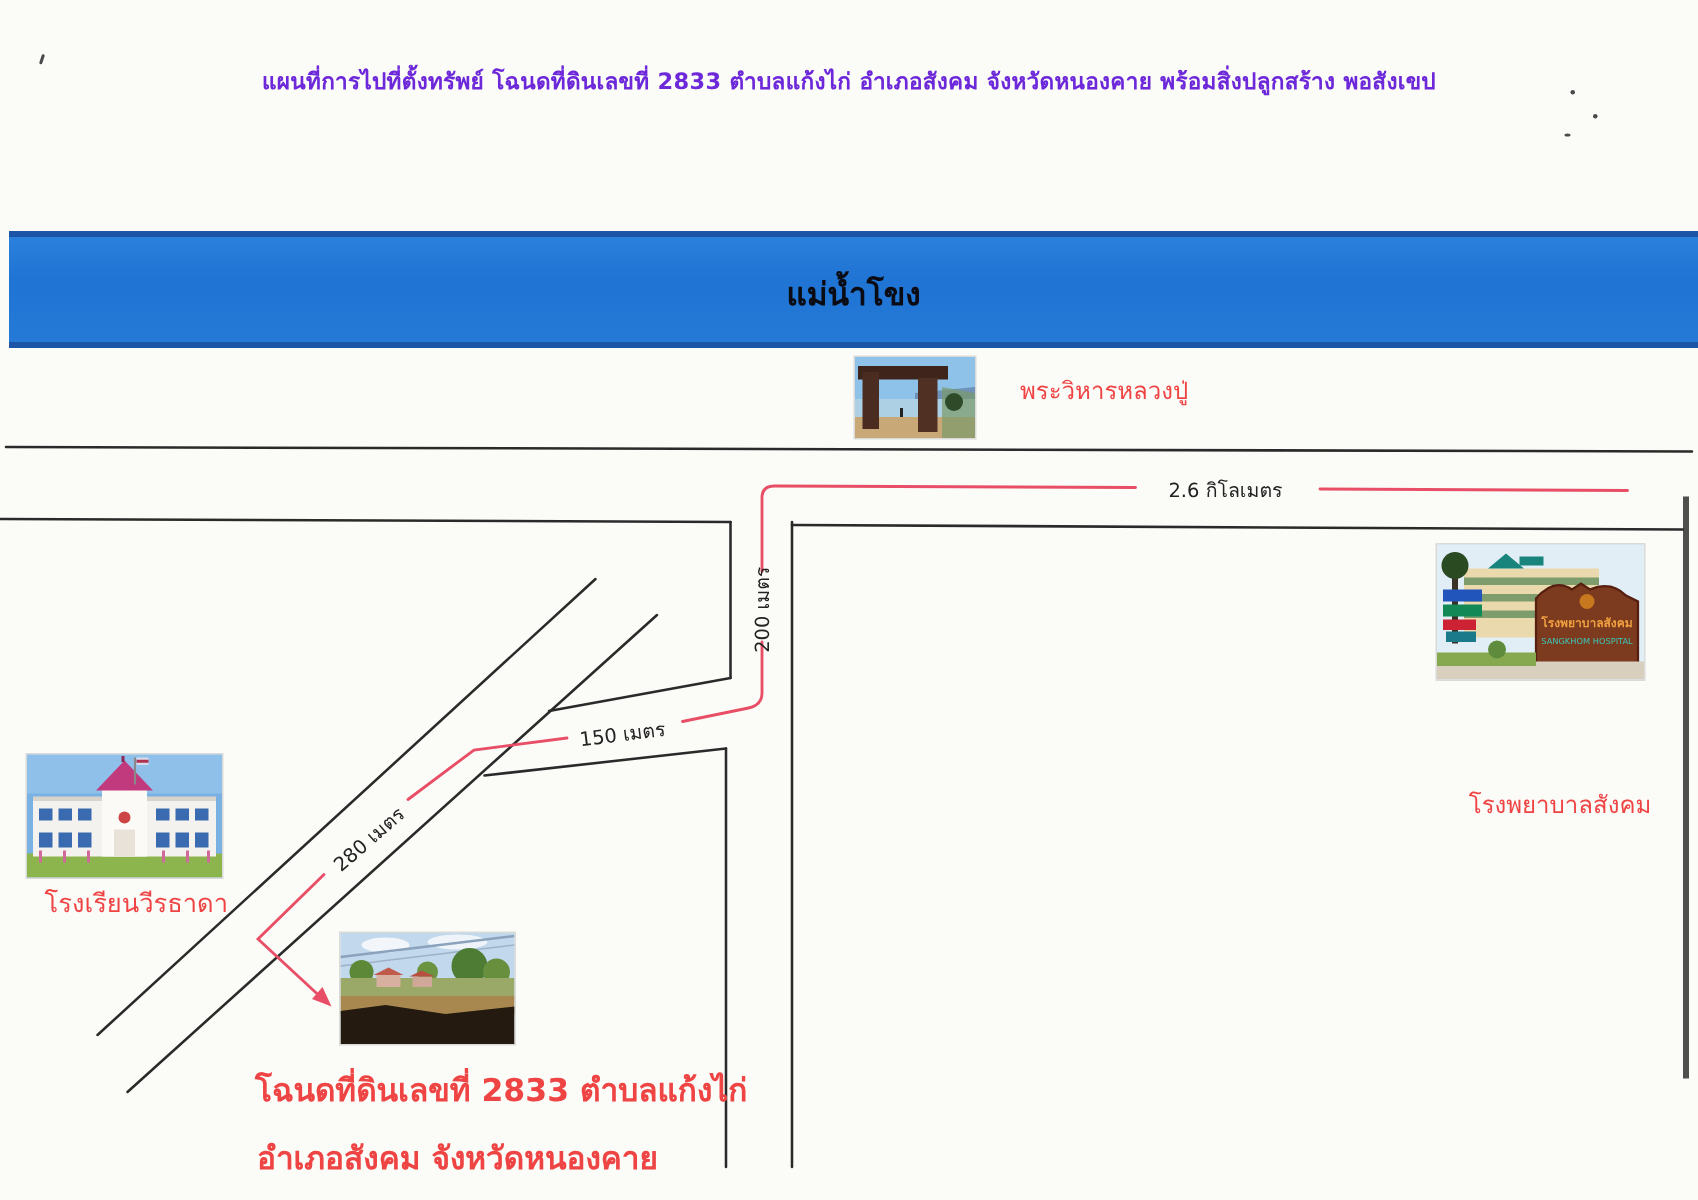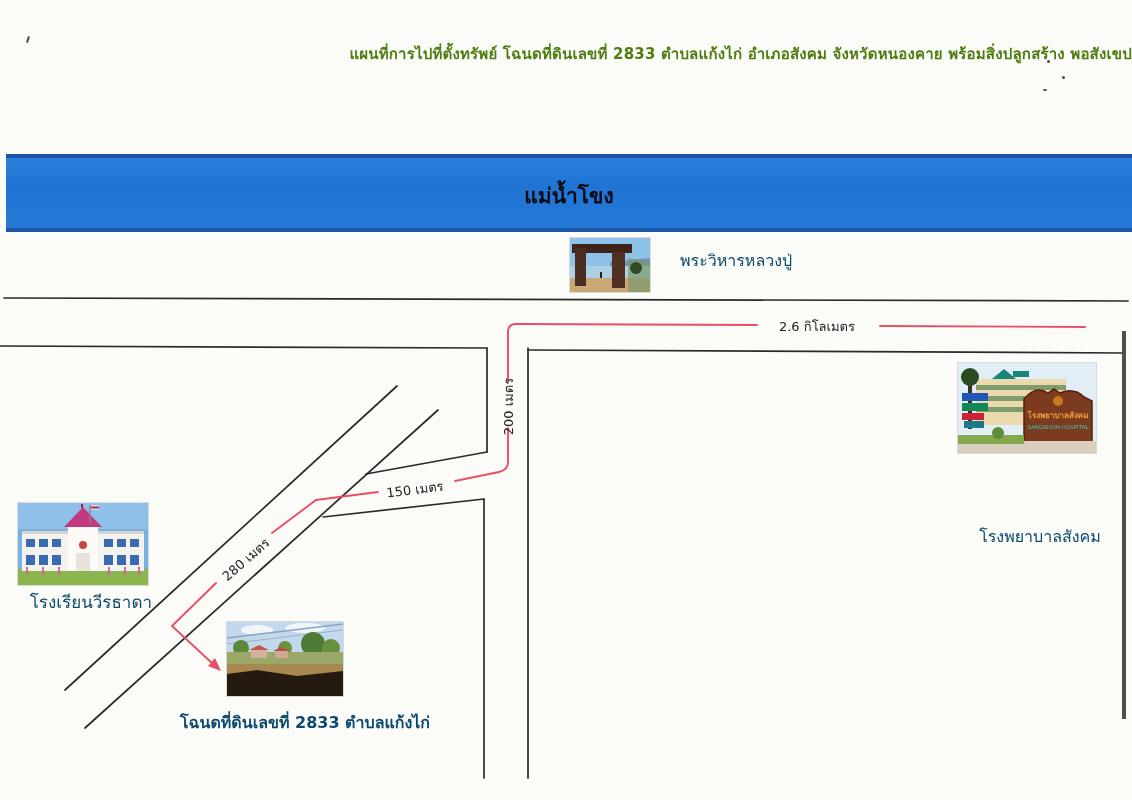--- a/index.html
+++ b/index.html
@@ -4,47 +4,47 @@
 <style>
   html,body{margin:0;padding:0;background:#e8e8e8;}
   .page{
     position:relative;width:1132px;height:800px;margin:0 auto;
     background:var(--paper,#fbfbf8);
     font-family:"DejaVu Sans","Liberation Sans",sans-serif;
     color:#1c1c1c;overflow:hidden;
   }
   .abs{position:absolute;}
   .title{
-    top:42px;left:0;width:1132px;text-align:right;
-    font-size:15px;font-weight:bold;letter-spacing:.2px;color:#4d7c0f;
+    top:42px;left:0;width:1132px;text-align:center;
+    font-size:15px;font-weight:bold;letter-spacing:.2px;color:#6d28d9;
   }
   
   .river{
     top:154px;left:6px;width:1126px;height:70px;
     background:linear-gradient(to bottom,#2b80dc,#1f74d4 40%,#2579d6);
     border-top:4px solid var(--riverborder,#1c55a6);
     border-bottom:4px solid var(--riverborder,#1c55a6);
   }
   .river-label{
     position:absolute;top:21px;left:0;width:100%;text-align:center;
     font-size:21px;font-weight:bold;color:#0b0b14;font-family:Liberation Mono, monospace;
   }
   svg.roads{top:0;left:0;}
   
   .dist{font-size:13px;color:#222;text-align:center;white-space:nowrap;}
   .d1{top:316px;left:752px;width:130px;}
   .d200{top:396px;left:478px;width:60px;transform:rotate(-90deg);}
   .d150{top:479px;left:375px;width:80px;transform:rotate(-7deg);}
   .d280{top:549px;left:206px;width:80px;transform:rotate(-41deg);}
   
-  .lm{white-space:nowrap;color:#0c4a6e;}
+  .lm{white-space:nowrap;color:#ef4444;}
   .temple-label{top:248px;left:680px;font-size:16px;}
   .hospital-label{top:524px;left:972px;width:136px;text-align:center;font-size:16px;}
   .school-label{top:588px;left:22px;width:130px;text-align:right;font-size:17px;}
-  .parcel-label{top:710px;left:170px;width:270px;text-align:center;font-weight:bold;font-size:16px;}
+  .parcel-label{top:710px;left:170px;width:270px;text-align:center;font-weight:bold;font-size:21px;}
   .parcel-label div{margin-bottom:12px;}
   
   .photo{box-shadow:0 0 0 1px rgba(120,120,120,.25);background:#dfeaf2;}
   .photo svg{display:block;}
   .p-temple{top:238px;left:570px;width:80px;height:54px;}
   .p-hospital{top:363px;left:958px;width:138px;height:90px;}
   .p-school{top:503px;left:18px;width:130px;height:82px;}
   .p-parcel{top:622px;left:227px;width:116px;height:74px;}
   
   .edge-shadow{top:331px;left:1122px;width:4px;height:388px;background:#303030;opacity:.85;}
@@ -191,20 +191,21 @@
       <rect x="24" y="28" width="16" height="8" fill="#d8b0a0"></rect>
       <polygon points="22,28 42,28 32,23" fill="#c05a4a"></polygon>
       <rect x="48" y="29" width="13" height="7" fill="#d0a898"></rect>
       <polygon points="46,29 63,29 54,25" fill="#b85040"></polygon>
       <rect x="0" y="42" width="116" height="12" fill="#a8884e"></rect>
       <polygon points="0,52 30,48 70,54 116,49 116,74 0,74" fill="#241a10"></polygon>
     </svg>
   </div>
   <div class="abs lm parcel-label">
     <div>โฉนดที่ดินเลขที่ 2833 ตำบลแก้งไก่</div>
+    <div>อำเภอสังคม จังหวัดหนองคาย</div>
   </div>
 
   <div class="abs edge-shadow"></div>
   <div class="abs speck sp1"></div>
   <div class="abs speck sp2"></div>
   <div class="abs speck sp3"></div>
   <div class="abs speck sp4"></div>
 
 </div>
 

